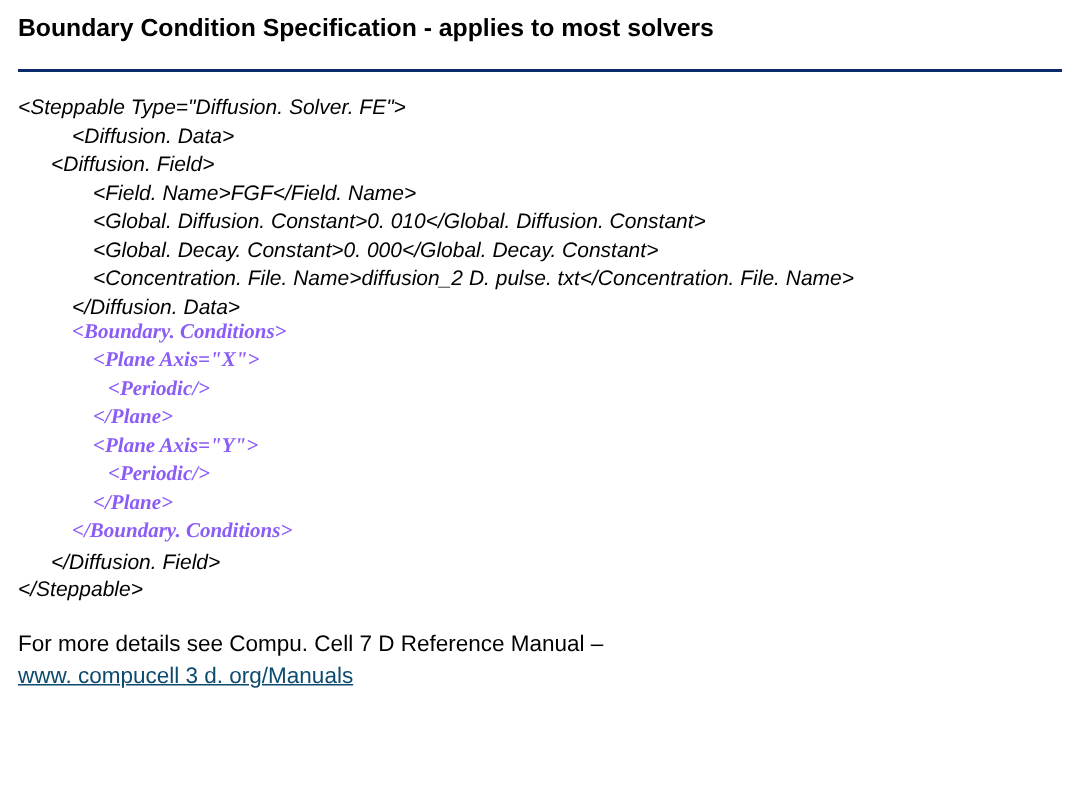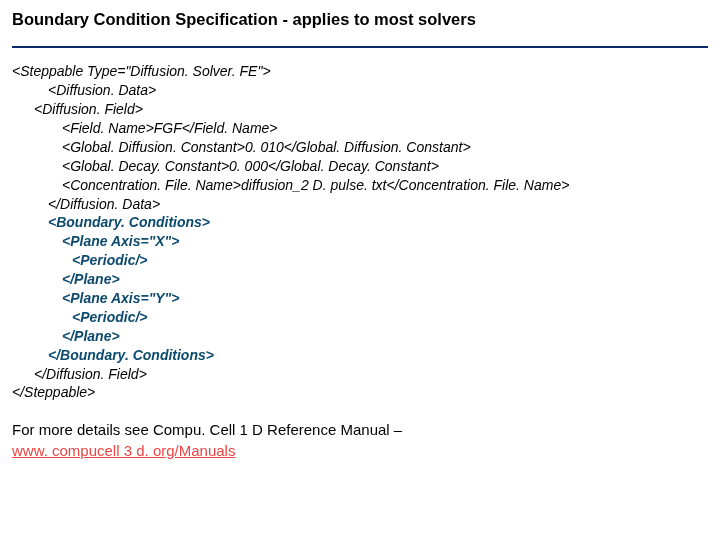--- a/index.html
+++ b/index.html
@@ -22,27 +22,27 @@
     margin-bottom: 14px;
     color: #000;
   }
   .code {
     font-family: Arial, Helvetica, sans-serif;
     font-size: 14px;
     white-space: nowrap;
   }
   .code .line { display: block; }
   .ital { font-style: italic; color: #000; }
-  .bital { font-style: italic; font-weight: bold; color: #0c4a6e; }
+  .bital { font-style: italic; font-weight: bold; color: #8b5cf6; font-family: Liberation Serif, serif; }
   .ind1 { padding-left: 22px; }
   .ind2 { padding-left: 36px; }
   .ind3 { padding-left: 50px; }
   .ind4 { padding-left: 60px; }
   .footer { margin-top: 18px; font-size: 15px; }
-  .link { color: #ef4444; text-decoration: underline; cursor: pointer; }
+  .link { color: #0c4a6e; text-decoration: underline; cursor: pointer; }
 </style>
 </head>
 <body>
 
 <div class="title">Boundary Condition Specification -  applies to most solvers</div>
 
 <div class="code">
   <span class="line ital">&lt;Steppable Type="Diffusion. Solver. FE"&gt;</span>
   <span class="line ital ind2">&lt;Diffusion. Data&gt;</span>
   <span class="line ital ind1">&lt;Diffusion. Field&gt;</span>
@@ -57,15 +57,15 @@
   <span class="line bital ind3">&lt;/Plane&gt;</span>
   <span class="line bital ind3">&lt;Plane Axis="Y"&gt;</span>
   <span class="line bital ind4">&lt;Periodic/&gt;</span>
   <span class="line bital ind3">&lt;/Plane&gt;</span>
   <span class="line bital ind2">&lt;/Boundary. Conditions&gt;</span>
   <span class="line ital ind1">&lt;/Diffusion. Field&gt;</span>
   <span class="line ital">&lt;/Steppable&gt;</span>
 </div>
 
 <div class="footer">
-  <span>For more details see Compu. Cell 1 D Reference Manual –</span><br>
+  <span>For more details see Compu. Cell 7 D Reference Manual –</span><br>
   <span class="link">www. compucell 3 d. org/Manuals</span>
 </div>
 
 </body></html>

